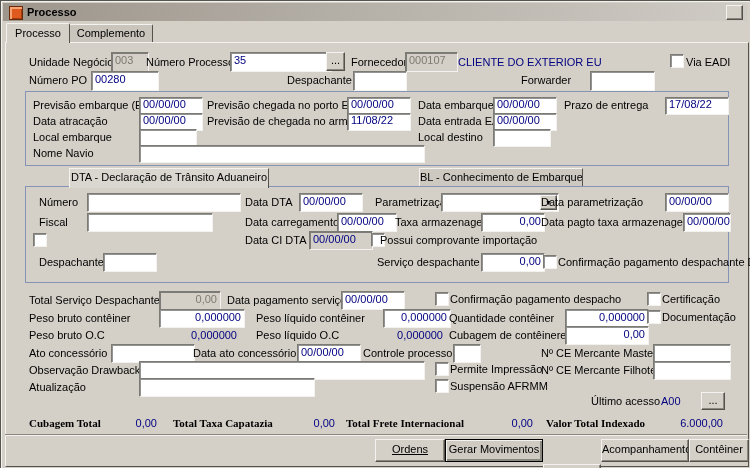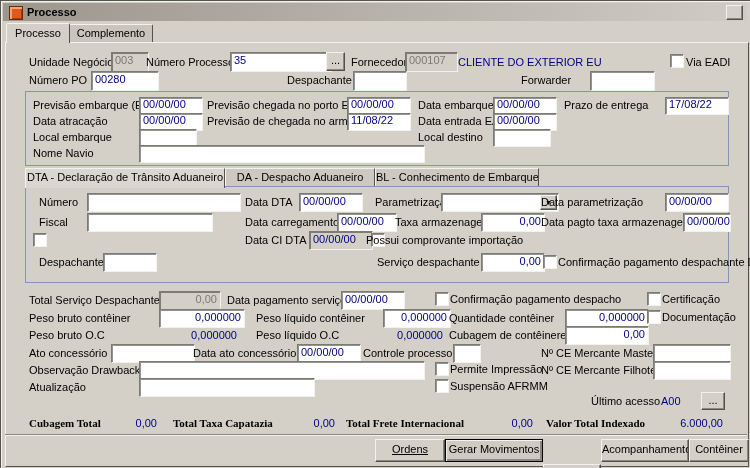--- a/index.html
+++ b/index.html
@@ -45,21 +45,21 @@
        box-shadow:inset 1px 1px 0 #f4f2ee, inset -2px -2px 0 #8a877f;}
   .btn.accel{text-decoration:underline;}
   .btn.graytext{color:#6f6c66;margin-top:25px;}
   .combo{padding-right:17px;}
   .arrow{position:absolute;right:1px;top:1px;bottom:1px;width:15px;background:#d4d0c8;color:#000;
          border:1px solid;border-color:#f4f2ee #55524b #55524b #f4f2ee;
          box-shadow:inset -1px -1px 0 #8a877f;font-size:7px;text-align:center;line-height:13px;}
   .grp{position:absolute;border:1px solid #8494b4;}
   .subtab{position:absolute;top:167px;height:17px;line-height:16px;text-align:center;background:#cdc9c1;
           border-top:1px solid #f4f2ee;border-left:1px solid #f4f2ee;
-          border-right:1px solid #55524b;border-bottom:1px solid #8a877f;overflow:hidden;white-space:nowrap;}
+          border-right:1px solid #55524b;border-bottom:1px solid #8a877f;overflow:hidden;white-space:nowrap;margin-left:44px;}
   .subtab.active{height:19px;line-height:17px;background:#dad7d0;border-bottom:none;z-index:2;}
   .sep{position:absolute;left:4px;top:433px;width:742px;height:0;
        border-top:1px solid #8a877f;border-bottom:1px solid #f4f2ee;}
 </style>
 </head>
 <body>
 
 <div id="window">
 
   <div class="titlebar">
@@ -109,21 +109,20 @@
 
   <span class="lbl" style="left:32px;top:130px">Local embarque</span>
   <div class="fld h15" style="left:138px;top:128px;width:50px"></div>
   <span class="lbl" style="left:417px;top:130px">Local destino</span>
   <div class="fld h15" style="left:492px;top:128px;width:50px"></div>
 
   <span class="lbl" style="left:32px;top:146px">Nome Navio</span>
   <div class="fld h15" style="left:138px;top:144px;width:278px"></div>
 
   <div class="subtab active" style="left:24px;width:198px">DTA - Declaração de Trânsito Aduaneiro</div>
-  <div class="subtab" style="left:224px;width:148px">DA - Despacho Aduaneiro</div>
   <div class="subtab" style="left:374px;width:162px">BL - Conhecimento de Embarque</div>
 
   <div class="grp" style="left:24px;top:185px;width:702px;height:95px"></div>
   <span class="lbl" style="left:38px;top:195px">Número</span>
   <div class="fld h16" style="left:86px;top:192px;width:146px"></div>
   <span class="lbl" style="left:244px;top:195px">Data DTA</span>
   <div class="fld h16" style="left:298px;top:192px;width:56px">00/00/00</div>
   <span class="lbl" style="left:374px;top:195px">Parametrização</span>
   <div class="fld h16 combo" style="left:440px;top:192px;width:96px">
     <span></span>
@@ -138,21 +137,21 @@
   <div class="fld h16" style="left:336px;top:212px;width:52px">00/00/00</div>
   <span class="lbl" style="left:394px;top:215px">Taxa armazenagem</span>
   <div class="fld h16 num" style="left:480px;top:212px;width:56px">0,00</div>
   <span class="lbl" style="left:540px;top:215px">Data pagto taxa armazenagem</span>
   <div class="fld h16" style="left:682px;top:212px;width:40px">00/00/00</div>
 
   <span class="chk" style="left:32px;top:232px"></span>
   <span class="lbl" style="left:244px;top:233px">Data CI DTA</span>
   <div class="fld h16 dis2" style="left:308px;top:230px;width:56px">00/00/00</div>
   <span class="chk" style="left:370px;top:232px"></span>
-  <span class="lbl" style="left:365px;top:233px">Possui comprovante importação</span>
+  <span class="lbl" style="left:379px;top:233px">Possui comprovante importação</span>
 
   <span class="lbl" style="left:38px;top:255px">Despachante</span>
   <div class="fld h16" style="left:102px;top:252px;width:46px"></div>
   <span class="lbl" style="left:376px;top:255px">Serviço despachante</span>
   <div class="fld h16 num" style="left:480px;top:252px;width:56px">0,00</div>
   <span class="chk" style="left:542px;top:254px"></span>
   <span class="lbl" style="left:557px;top:255px">Confirmação pagamento despachante DTA</span>
 
   <span class="lbl" style="left:28px;top:293px">Total Serviço Despachante</span>
   <div class="fld h16 dis num" style="left:158px;top:290px;width:54px">0,00</div>

